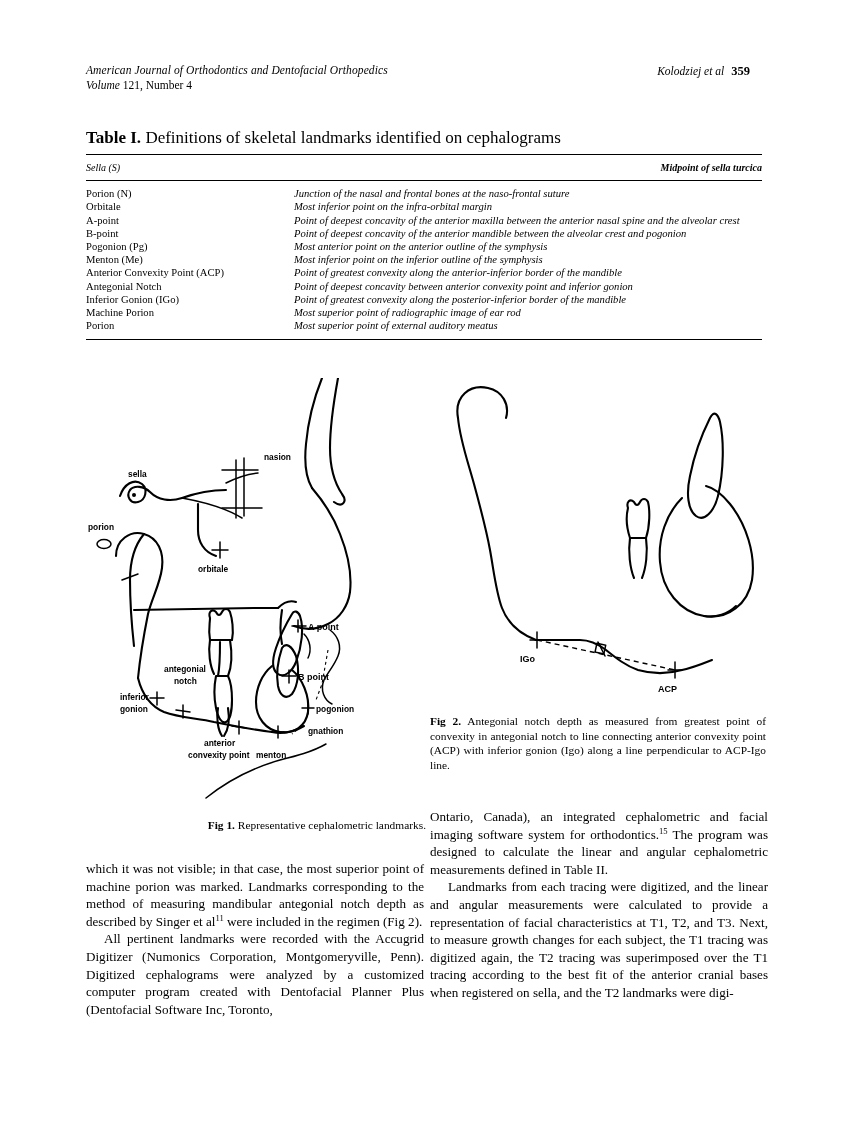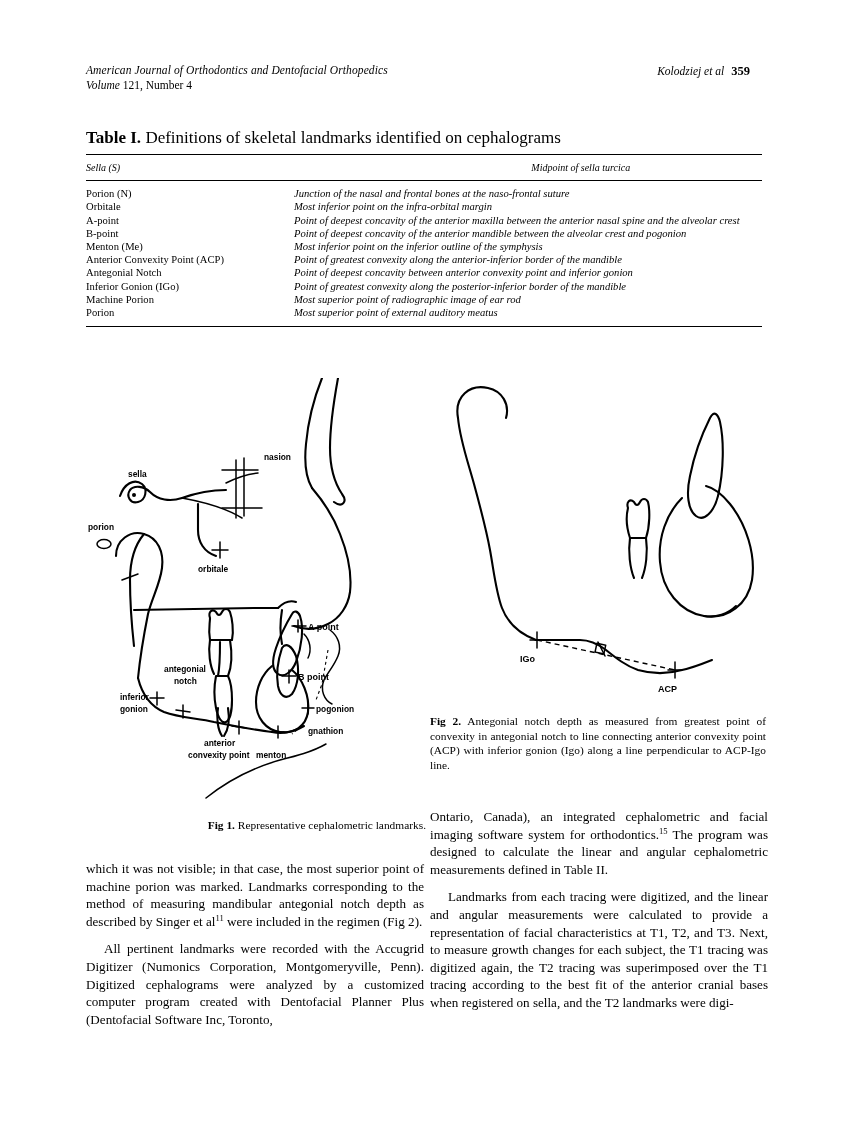--- a/index.html
+++ b/index.html
@@ -23,42 +23,42 @@
   .tbl-wrap{position:absolute;left:86px;top:128px;width:676px;}
   .tbl-title{font-size:17px;margin-bottom:6px;white-space:nowrap;}
   .tbl-title b{font-weight:bold;}
   .rule-thick{border-top:1.4px solid #000;}
   .rule-thin{border-top:.9px solid #000;}
   table.landmarks{width:100%;border-collapse:collapse;font-size:10.6px;}
   table.landmarks td{padding:0;vertical-align:top;line-height:13.2px;}
   td.c1{width:208px;white-space:nowrap;}
   td.c2{width:468px;font-style:italic;}
   tr.hdr td{font-style:italic;font-size:10px;padding:6px 0 6px 0;}
-  tr.hdr td.c2{text-align:center;padding-left:148px;}
+  tr.hdr td.c2{text-align:right;padding-left:148px;font-weight:bold;}
   tbody.body-rows tr:first-child td{padding-top:6px;}
   tbody.body-rows tr:last-child td{padding-bottom:7px;}
 
   
   .fig1{position:absolute;left:86px;top:378px;width:340px;height:430px;}
   .fig2{position:absolute;left:430px;top:378px;width:336px;height:330px;}
   .fig svg{display:block;}
 
   .cap{font-family:Liberation Serif, serif;font-size:11.4px;line-height:14.6px;
        text-align:justify;}
   .cap b{font-weight:bold;}
   .cap1{position:absolute;left:86px;top:818px;width:340px;text-align:right;}
   .cap2{position:absolute;left:430px;top:714px;width:336px;}
 
   
   .col{position:absolute;width:338px;font-size:13.1px;line-height:17.6px;
        text-align:justify;}
   .colL{left:86px;top:860px;}
   .colR{left:430px;top:808px;}
   .col p{margin:0;text-indent:0;}
-  .col p.ind{text-indent:18px;margin-top:10px;}
+  .col p.ind{text-indent:18px;}
   sup{font-size:8.6px;vertical-align:super;line-height:0;}
 
   
   .lbl{font-family:"Liberation Sans", sans-serif;font-size:8.4px;font-weight:bold;fill:#000;}
   .lbl2{font-family:"Liberation Sans", sans-serif;font-size:9px;font-weight:bold;fill:#000;}
   .ink{fill:none;stroke:#000;stroke-width:2.1;stroke-linecap:round;stroke-linejoin:round;}
   .ink-thin{fill:none;stroke:#000;stroke-width:1.5;stroke-linecap:round;stroke-linejoin:round;}
   .tick{stroke:#000;stroke-width:1.5;stroke-linecap:round;}
   .dash{fill:none;stroke:#000;stroke-width:1.4;stroke-dasharray:5 4;}
   .leader{fill:none;stroke:#000;stroke-width:1.1;stroke-dasharray:3 3;}
@@ -101,20 +101,24 @@
           </tr>
           <tr>
             <td class="c1">A-point</td>
             <td class="c2">Point of deepest concavity of the anterior maxilla between the anterior nasal spine and the alveolar crest</td>
           </tr>
           <tr>
             <td class="c1">B-point</td>
             <td class="c2">Point of deepest concavity of the anterior mandible between the alveolar crest and pogonion</td>
           </tr>
           <tr>
+            <td class="c1">Pogonion (Pg)</td>
+            <td class="c2">Most anterior point on the anterior outline of the symphysis</td>
+          </tr>
+          <tr>
             <td class="c1">Menton (Me)</td>
             <td class="c2">Most inferior point on the inferior outline of the symphysis</td>
           </tr>
           <tr>
             <td class="c1">Anterior Convexity Point (ACP)</td>
             <td class="c2">Point of greatest convexity along the anterior-inferior border of the mandible</td>
           </tr>
           <tr>
             <td class="c1">Antegonial Notch</td>
             <td class="c2">Point of deepest concavity between anterior convexity point and inferior gonion</td>

